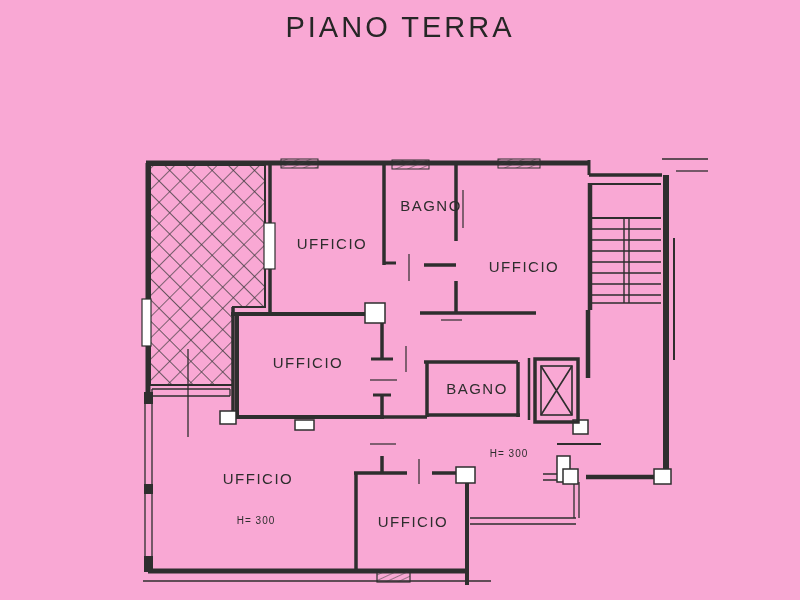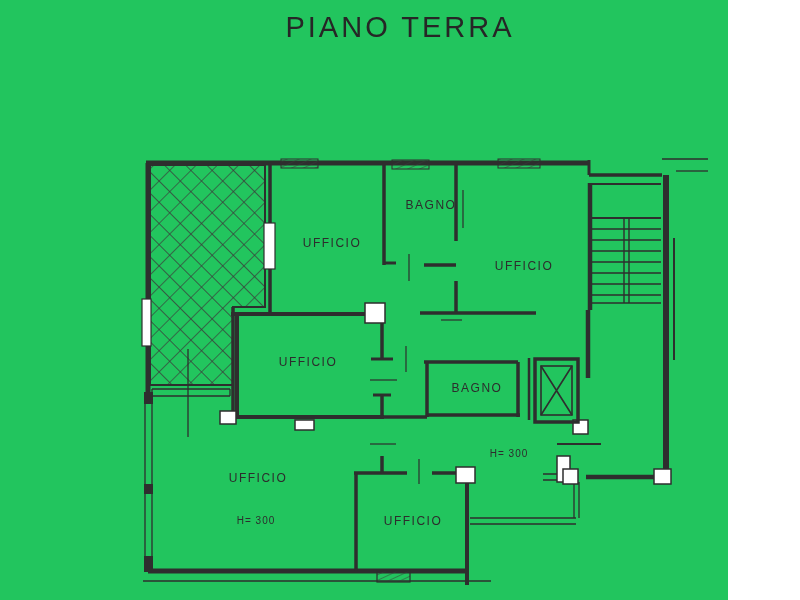--- a/index.html
+++ b/index.html
@@ -1,27 +1,27 @@
 <!DOCTYPE html>
 <html><head>
 <meta charset="utf-8">
 <style>
   html,body{margin:0;padding:0;background:#fff;}
   .canvas{
-    position:relative;width:728px;height:600px;background:#22c55e;
+    position:relative;width:800px;height:600px;background:#f9a8d4;
     font-family:"Liberation Sans",sans-serif;overflow:hidden;
   }
   .plan-svg{position:absolute;left:0;top:0;}
   .title{
     position:absolute;left:400px;top:27px;transform:translate(-50%,-50%);
     font-size:29px;letter-spacing:3px;color:#262626;white-space:nowrap;
   }
   .room-label{
     position:absolute;transform:translate(-50%,-50%);
-    font-size:12px;letter-spacing:1.5px;color:#2d2d2d;white-space:nowrap;text-align:right;
+    font-size:15px;letter-spacing:1.5px;color:#2d2d2d;white-space:nowrap;text-align:right;
   }
   .annotation{
     position:absolute;transform:translate(-50%,-50%);
     font-size:10px;letter-spacing:1px;color:#2d2d2d;white-space:nowrap;
   }
 </style>
 </head>
 <body>
 
 <div class="canvas">

